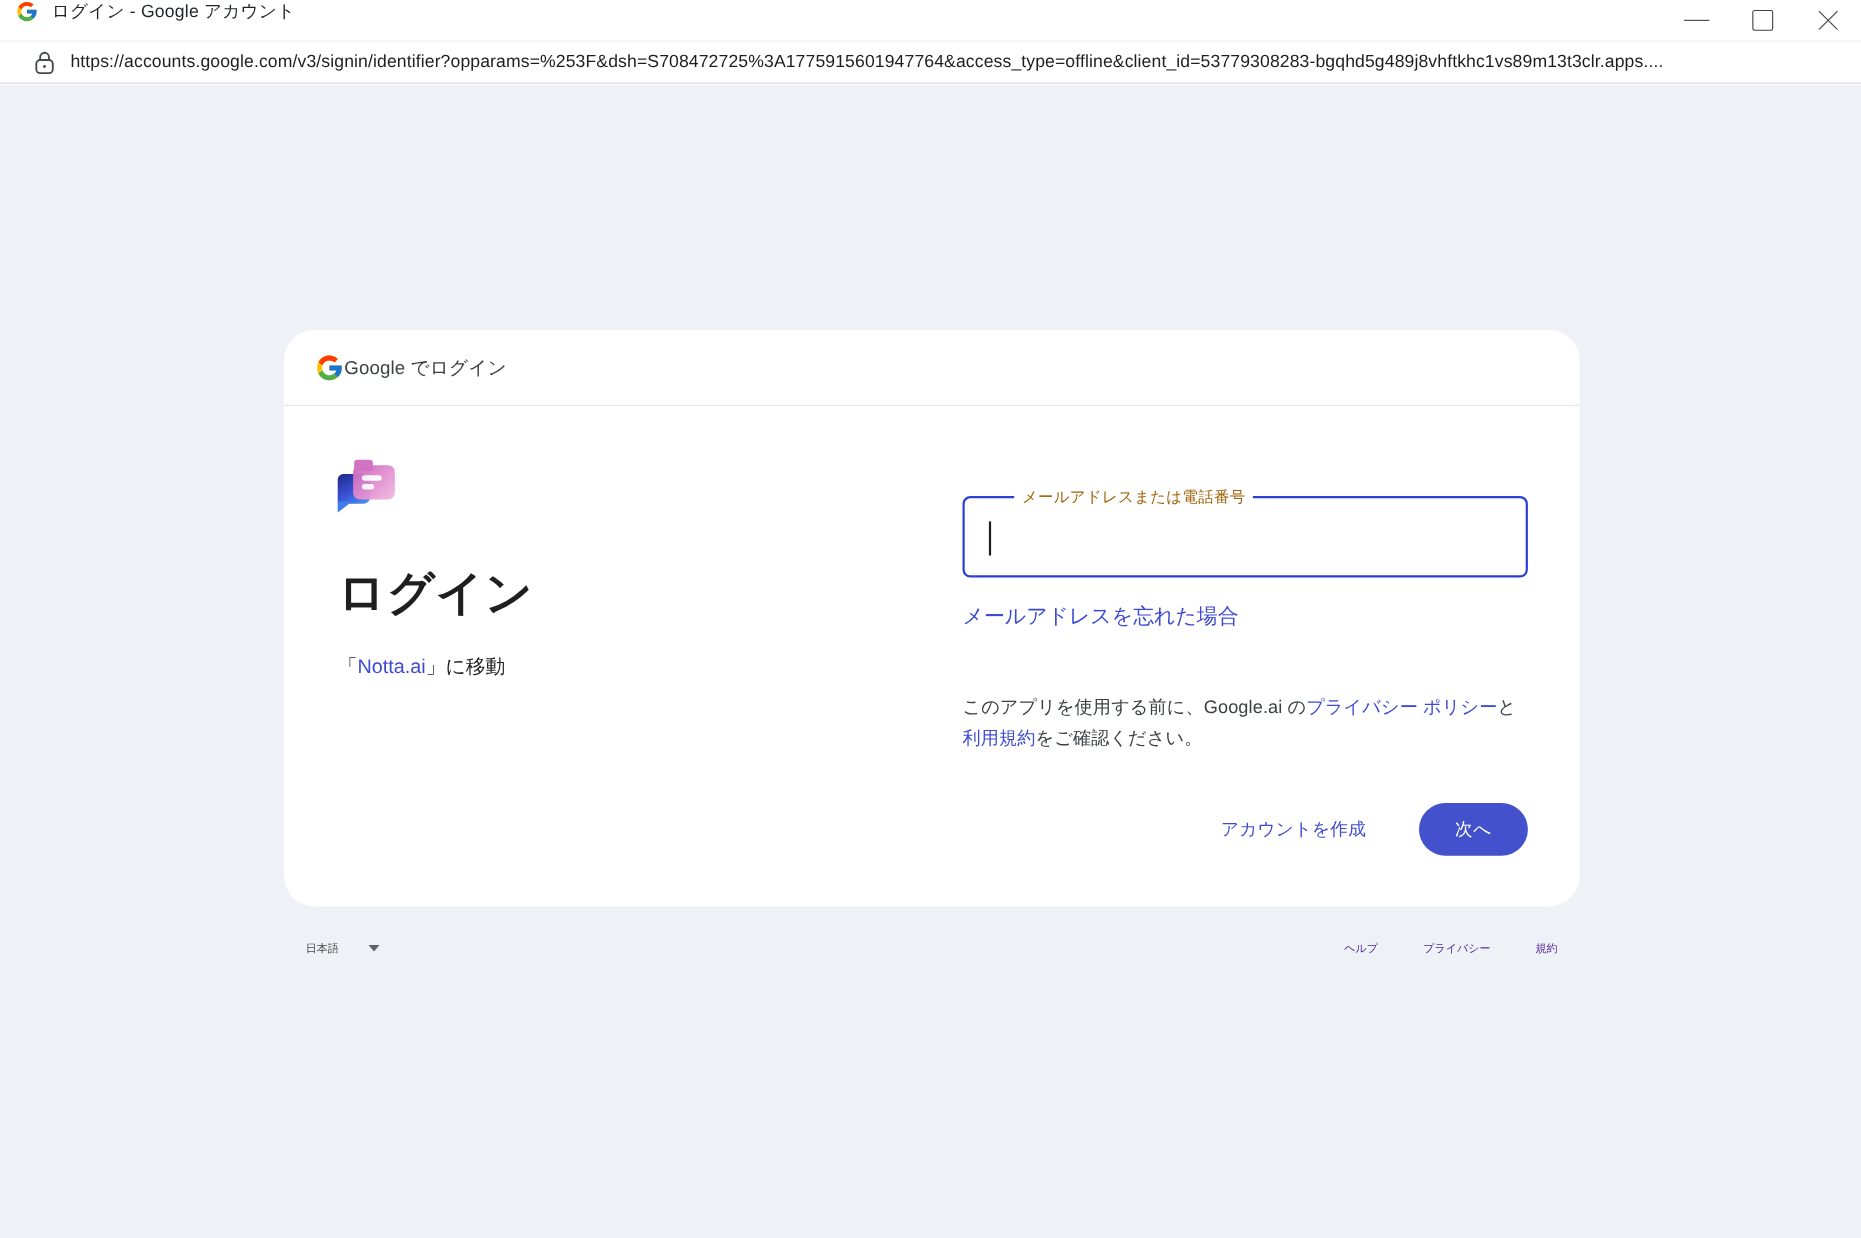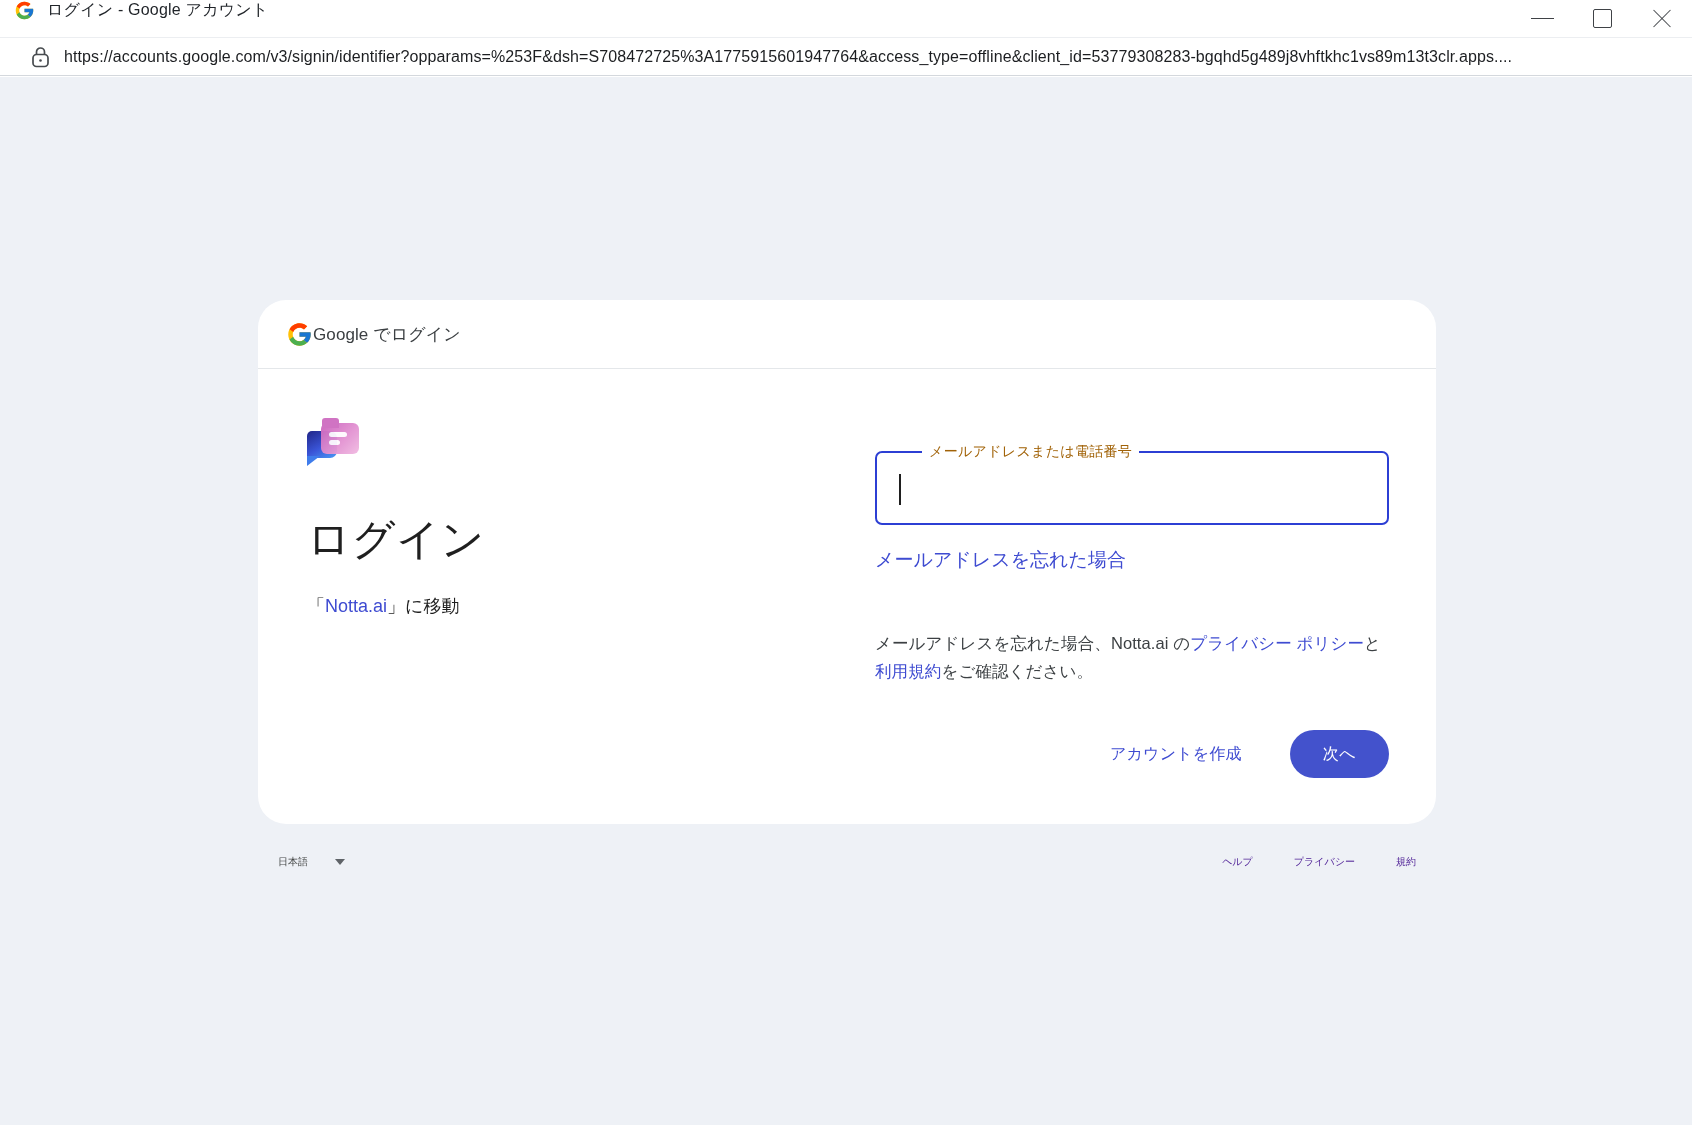--- a/index.html
+++ b/index.html
@@ -82,21 +82,21 @@
     border-radius: 6px; opacity: .96;
   }
   .notta-folder::before {
     content: ""; position: absolute; left: 1px; top: -5px; width: 17px; height: 10px;
     background: #cf6ec1; border-radius: 3px 3px 0 0;
   }
   .notta-bar { position: absolute; background: rgba(255,255,255,.95); height: 4.5px; border-radius: 2.5px; }
   .notta-bar.b1 { left: 8px; top: 9px;  width: 18px; }
   .notta-bar.b2 { left: 8px; top: 17px; width: 11px; }
 
-  .signin-heading { font-size: 43px; font-weight: 400; color: #1f1f1f; margin-top: 43px; letter-spacing: .5px; }
+  .signin-heading { font-size: 43px; font-weight: 700; color: #1f1f1f; margin-top: 43px; letter-spacing: .5px; }
   .goto-line { margin-top: 25px; font-size: 18px; color: #1f1f1f; }
   .goto-app { color: #3e4bd1; font-weight: 500; }
 
   
   .field {
     position: relative; margin-top: 34px; height: 74px;
     border: 2px solid #2c3fd4; border-radius: 7px; background: #fff;
   }
   .field-label {
     position: absolute; top: -10px; left: 5px; background: #ffffff;
@@ -207,21 +207,21 @@
         <div class="col-right">
 
           <div class="field">
             <span class="field-label">メールアドレスまたは電話番号</span>
             <input type="text" value="" style="">
             <div class="caret"></div>
           </div>
 
           <a class="forgot-link">メールアドレスを忘れた場合</a>
 
-          <p class="disclaimer"><span>メールアドレスを忘れた場合、Notta.ai の</span><span class="dlink">プライバシー ポリシー</span><span>と</span><span class="dlink">利用規約</span><span>をご確認ください。</span></p>
+          <p class="disclaimer"><span>このアプリを使用する前に、Google.ai の</span><span class="dlink">プライバシー ポリシー</span><span>と</span><span class="dlink">利用規約</span><span>をご確認ください。</span></p>
 
           <div class="actions">
             <button class="text-btn">アカウントを作成</button>
             <button class="primary-btn">次へ</button>
           </div>
 
         </div>
       </div>
     </div>
 

